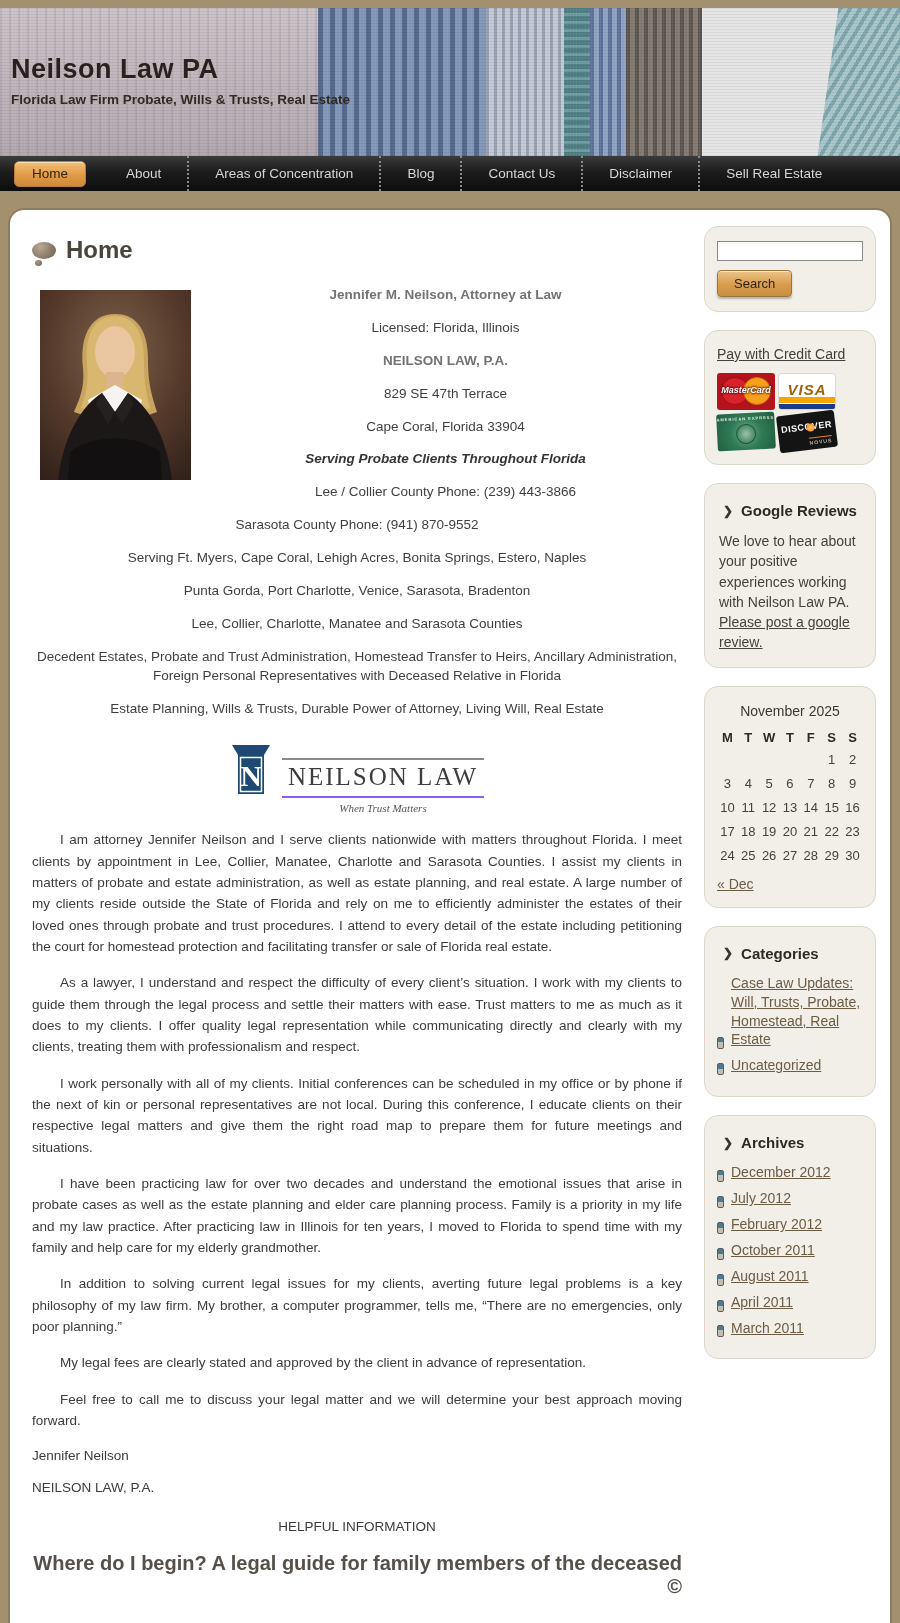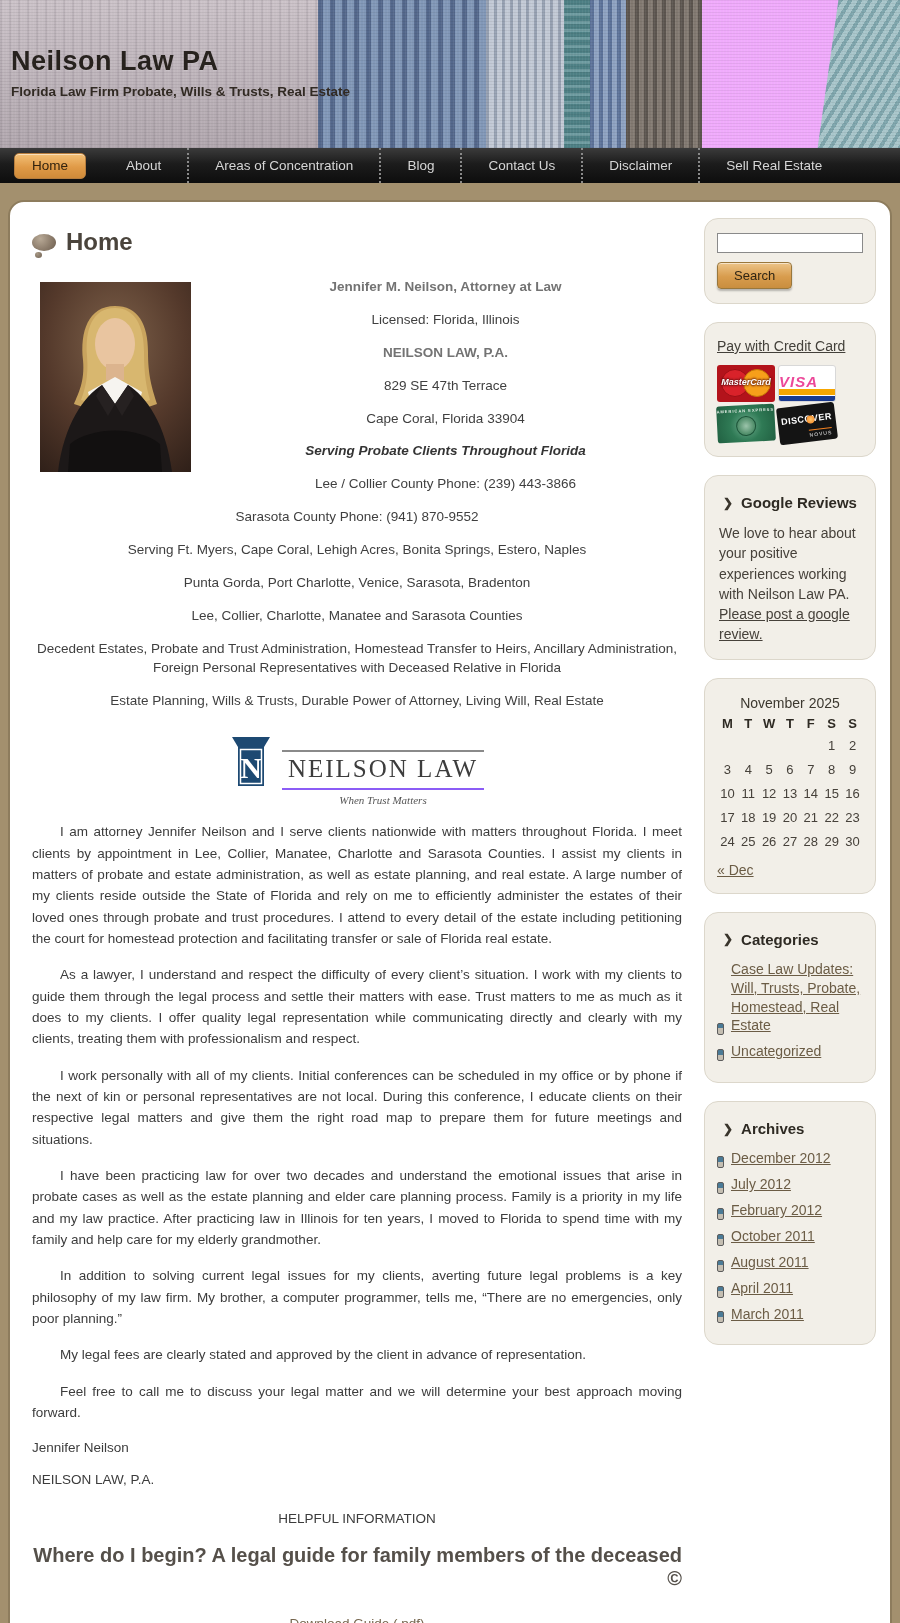--- a/index.html
+++ b/index.html
@@ -1,20 +1,20 @@
 <!DOCTYPE html>
 <html><head>
 <meta charset="utf-8">
 <style>
   * { margin:0; padding:0; box-sizing:border-box; }
   html,body { width:900px; }
   body { background:#a3906e; font-family:"Liberation Sans", sans-serif; color:#3f3f3f; }
 
   
-  .hero { position:relative; height:148px; overflow:hidden; background:#f0abfc; }
+  .hero { position:relative; height:148px; overflow:hidden; background:#e5e5e5;margin-top:8px; }
   .hero .bldg { position:absolute; top:0; bottom:0; }
   .b-left   { left:0; width:330px; background:linear-gradient(180deg,#ccc3c9,#b2a8af);
               background-image:repeating-linear-gradient(90deg, rgba(120,110,120,.18) 0 2px, transparent 2px 9px),
                                linear-gradient(180deg,#ccc3c9,#b2a8af); }
   .b-blue   { left:318px; width:168px;
               background-image:repeating-linear-gradient(90deg,#54688c 0 5px,#8298b8 5px 12px),
                                linear-gradient(180deg,#6d84a8,#4d6286); }
   .b-mull   { left:486px; width:78px;
               background-image:repeating-linear-gradient(90deg,#97a1b2 0 3px,#c3cad6 3px 8px); }
   .b-teal   { left:564px; width:26px;
@@ -93,41 +93,41 @@
   .pay-link { font-size:14px; color:#43403a; text-decoration:underline; cursor:pointer; }
   .cards-grid { margin-top:10px; display:grid; grid-template-columns:58px 58px; gap:3px; }
   .card-tile { width:58px; height:37px; border-radius:3px; position:relative; overflow:hidden; background:#fff; }
   .mc { background:#b3131b; }
   .mc .c1,.mc .c2 { position:absolute; top:4px; width:28px; height:28px; border-radius:50%; }
   .mc .c1 { left:4px;  background:#d9222a; border:1px solid #9c0f15; }
   .mc .c2 { right:4px; background:#f79f1a; border:1px solid #c47708; }
   .mc .mc-label { position:absolute; top:12px; left:0; right:0; text-align:center; font-size:9px;
       font-weight:bold; font-style:italic; color:#fff; text-shadow:0 1px 2px #50080b, 0 -1px 2px #50080b; }
   .visa { border:1px solid #d8d8d8; }
-  .visa .visa-label { position:absolute; top:7px; left:0; right:0; font-size:15px;
-      font-weight:bold; font-style:italic; color:#ec4899; letter-spacing:1px; }
+  .visa .visa-label { position:absolute; top:7px; left:0; right:0; text-align:center; font-size:15px;
+      font-weight:bold; font-style:italic; color:#a16207; letter-spacing:1px; }
   .visa .stripe-o { position:absolute; left:0; right:0; bottom:6px; height:6px; background:#f7a600; }
   .visa .stripe-b { position:absolute; left:0; right:0; bottom:0; height:5px; background:#1a3a8f; }
   .amex { background:radial-gradient(circle at 50% 55%, #6fae8f 0%, #2f7a55 45%, #1f5d3f 100%); transform:rotate(-3deg); }
   .amex .amex-label { position:absolute; top:3px; left:0; right:0; text-align:center; font-size:4px;
       letter-spacing:1px; color:#e8f2ea; font-weight:bold; }
   .amex .emblem { position:absolute; top:11px; left:19px; width:20px; height:20px; border-radius:50%;
       background:radial-gradient(circle, #9cc4ab 0%, #56926f 60%, #2f7a55 100%); border:1px solid #1d5338; }
   .disc { background:#141414; transform:rotate(-7deg); }
   .disc .disc-label { position:absolute; top:9px; left:0; right:0; text-align:center; font-size:9px;
       font-weight:bold; color:#fff; letter-spacing:.5px; }
   .disc .disc-o { position:absolute; top:11px; left:29px; width:8px; height:8px; border-radius:50%;
       background:radial-gradient(circle,#ffc266,#f48120); }
   .disc .novus { position:absolute; bottom:4px; right:5px; font-size:5px; letter-spacing:1px; color:#eee;
       border-top:1px solid #f48120; padding-top:1px; }
 
   .gr-text { font-size:14px; line-height:1.45; color:#46413a; margin-left:2px; }
   .gr-link { color:#46413a; text-decoration:underline; cursor:pointer; }
 
-  .cal-title { text-align:center; font-size:14px; color:#3c382f; margin:2px 0 2px 0; }
+  .cal-title { text-align:center; font-size:14px; color:#3c382f; margin:2px 0 8px 0; }
   table.calendar { width:100%; border-collapse:collapse; }
   table.calendar th { font-size:13px; font-weight:bold; color:#2e2a23; padding:3px 1px; text-align:center; }
   table.calendar td { font-size:13px; color:#46413a; padding:4.5px 1px; text-align:center; }
   .cal-prev { display:inline-block; margin-top:8px; font-size:14px; color:#6b5c45;
               text-decoration:underline; cursor:pointer; }
 
   ul.side-list { list-style:none; }
   ul.side-list li { display:flex; gap:7px; margin:7px 0; align-items:flex-end; }
   .post-icon { flex:0 0 7px; width:7px; height:12px; margin-top:3px; border:1px solid #5c5c5c; border-radius:2px;
       background:linear-gradient(180deg,#4a7a96 0 45%, #c4beb2 45% 100%); }

